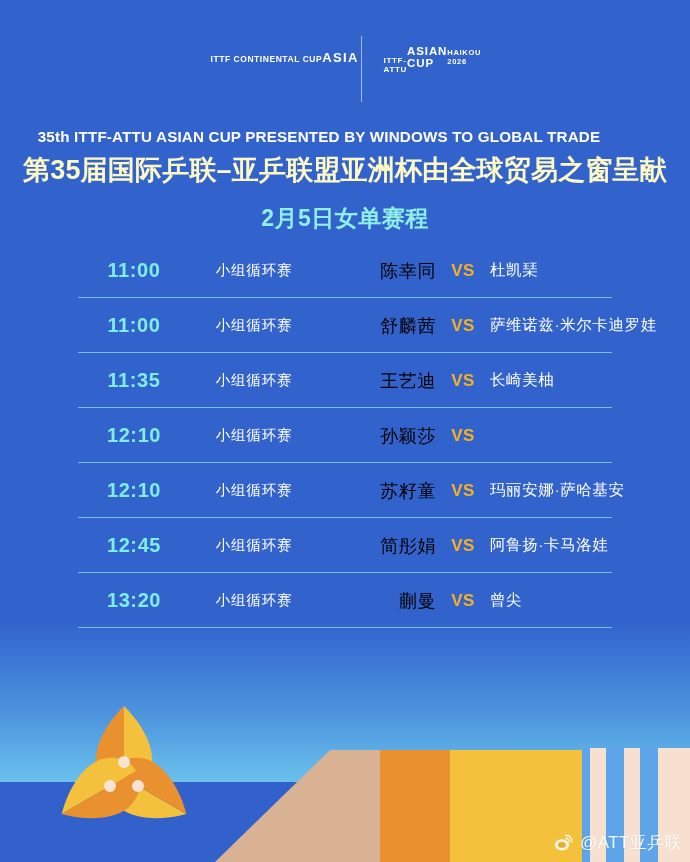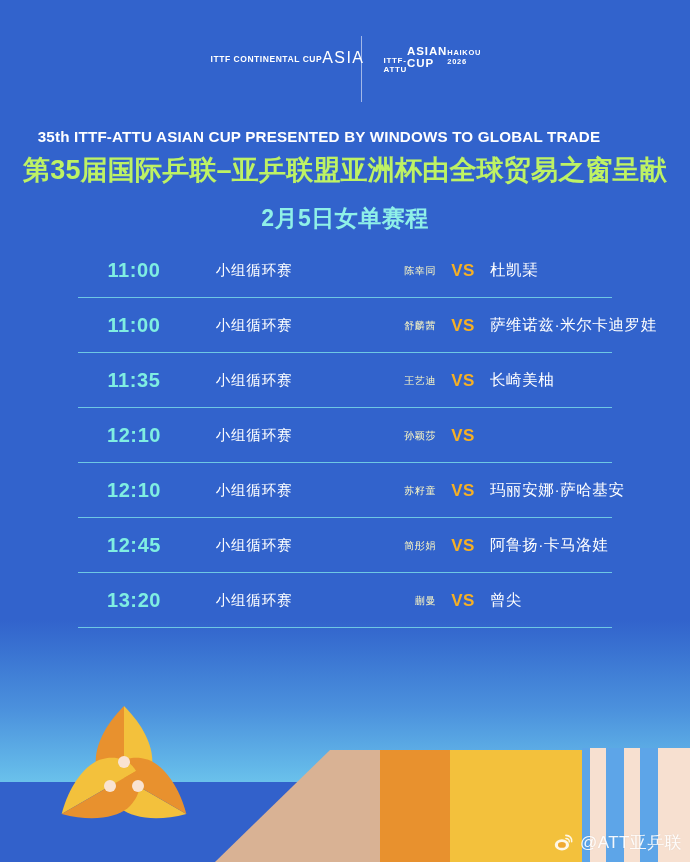--- a/index.html
+++ b/index.html
@@ -68,22 +68,22 @@
   .logo-left-mark { width: 74px; height: 50px; }
   .logo-right-mark { width: 44px; height: 48px; }
   .logo-cap1 {
     font-size: 8.5px;
     font-weight: bold;
     letter-spacing: 0.55px;
     margin-top: 4px;
     white-space: nowrap;
   }
   .logo-cap2 {
-    font-size: 16px;
-    font-weight: normal;
+    font-size: 13px;
+    font-weight: bold;
     letter-spacing: 1.4px;
     margin-top: 1px;
   }
   .logo-r1 {
     font-size: 8px;
     font-weight: bold;
     letter-spacing: 0.7px;
     margin-top: 17px;
   }
   .logo-r2 {
@@ -108,21 +108,21 @@
     color: #ffffff;
     font-size: 15.2px;
     font-weight: bold;
     letter-spacing: 0.18px;
   }
   .title-cn {
     position: absolute;
     left: 0; top: 152px;
     width: 690px;
     text-align: center;
-    color: #bef264;
+    color: #fef9c3;
     font-size: 27px;
     font-weight: bold;
     letter-spacing: 0.2px;
   }
   .subtitle {
     position: absolute;
     left: 0; top: 203px;
     width: 690px;
     text-align: center;
     color: #8FF0E8;
@@ -164,22 +164,22 @@
   .c-stage {
     width: 128px;
     color: #ffffff;
     font-size: 14.5px;
     letter-spacing: 0.8px;
     text-align: center;
     flex: 0 0 auto;
   }
   .c-p1 {
     width: 118px;
-    color: #fef9c3;
-    font-size: 10px;
+    color: #000000;
+    font-size: 18px;
     letter-spacing: 0.6px;
     text-align: right;
     flex: 0 0 auto;
   }
   .c-vs {
     width: 54px;
     color: #F6B024;
     font-size: 17px;
     font-weight: bold;
     letter-spacing: 0.5px;

